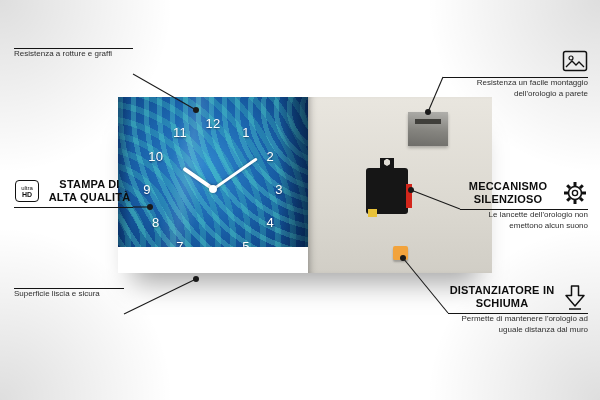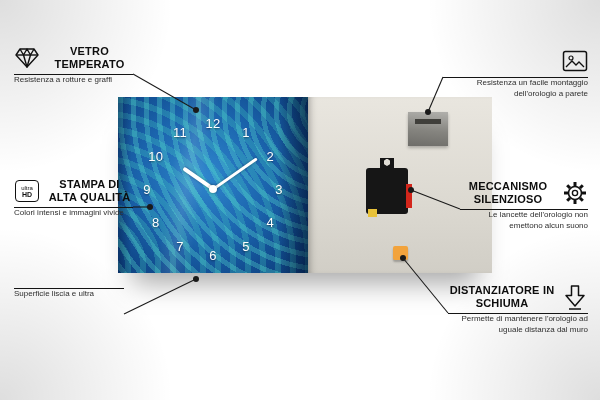--- a/index.html
+++ b/index.html
@@ -20,21 +20,21 @@
   .leader{stroke:#1a1a1a;stroke-width:1.1;}
   .leader-dot{fill:#1a1a1a;}
 
   
   #product{
     position:absolute;left:118px;top:97px;width:374px;height:176px;
     display:flex;z-index:1;
     box-shadow:0 24px 26px -14px rgba(0,0,0,.35);
   }
   #clock-front{
-    position:relative;width:190px;height:176px;overflow:hidden;
+    position:relative;width:190px;height:150px;overflow:hidden;
     background:
       linear-gradient(100deg, rgba(255,255,255,0) 30%, rgba(255,255,255,.10) 38%, rgba(255,255,255,0) 46%),
       linear-gradient(90deg, rgba(0,18,55,.38) 0%, rgba(0,0,0,0) 7%, rgba(0,0,0,0) 84%, rgba(2,18,48,.6) 100%),
       repeating-radial-gradient(circle at 112% 8%, rgba(92,232,212,.30) 0 5px, rgba(0,0,0,0) 5px 13px),
       repeating-radial-gradient(circle at -12% 96%, rgba(70,215,195,.26) 0 6px, rgba(0,0,0,0) 6px 15px),
       radial-gradient(circle at 45% 45%, #2f86cd 0%, #1b64ad 45%, #114b8e 75%, #0b3a74 100%);
   }
   .clock-num{
     position:absolute;transform:translate(-50%,-50%);
     color:#ffffff;font-size:13px;letter-spacing:.3px;
@@ -145,54 +145,40 @@
     <circle class="leader-dot" cx="196" cy="279" r="3"></circle>
     <line class="leader" x1="443" y1="77" x2="428" y2="112"></line>
     <circle class="leader-dot" cx="428" cy="112" r="3"></circle>
     <line class="leader" x1="460" y1="209" x2="411" y2="190"></line>
     <circle class="leader-dot" cx="411" cy="190" r="3"></circle>
     <line class="leader" x1="448" y1="313" x2="403" y2="258"></line>
     <circle class="leader-dot" cx="403" cy="258" r="3"></circle>
   </svg>
 
   <div class="callout co-left" style="left:14px;top:45px;width:119px;">
-    <div class="co-head">
-      <span class="co-icon">
-        <svg width="24" height="22" viewBox="0 0 24 22">
-            <g fill="none" stroke="#111" stroke-width="1.4" stroke-linejoin="round">
-              <path d="M5 2h14l4 6-11 12L1 8z"></path>
-              <path d="M1 8h22"></path>
-              <path d="M8.5 8L12 20 15.5 8"></path>
-              <path d="M5 2l3.5 6L12 2l3.5 6L19 2"></path>
-            </g>
-          </svg>
-      </span>
-      <div class="co-title">VETRO TEMPERATO</div>
-    </div>
     <div class="co-rule"></div>
     <div class="co-desc">Resistenza a rotture e graffi</div>
   </div>
 
   <div class="callout co-left" style="left:14px;top:178px;width:119px;">
     <div class="co-head">
       <span class="co-icon">
         <span class="hd-box">
             <span class="t1">ultra</span>
             <span class="t2">HD</span>
           </span>
       </span>
       <div class="co-title">STAMPA DI ALTA QUALITÀ</div>
     </div>
     <div class="co-rule"></div>
-    <div class="co-desc">Colori intensi e immagini vivide</div>
   </div>
 
   <div class="callout co-left" style="left:14px;top:285px;width:110px;">
     <div class="co-rule"></div>
-    <div class="co-desc">Superficie liscia e ultra</div>
+    <div class="co-desc">Superficie liscia e sicura</div>
   </div>
 
   <div class="callout co-right" style="left:443px;top:48px;width:145px;">
     <div class="co-head">
       <span class="co-icon">
         <svg width="26" height="22" viewBox="0 0 26 22">
             <rect x="1.5" y="1.5" width="23" height="19" rx="2" fill="none" stroke="#111" stroke-width="1.5"></rect>
             <circle cx="9" cy="8" r="2" fill="none" stroke="#111" stroke-width="1.2"></circle>
             <path d="M4 17l6-6 4 4 3-3 5 5" fill="none" stroke="#111" stroke-width="1.3"></path>
           </svg>

